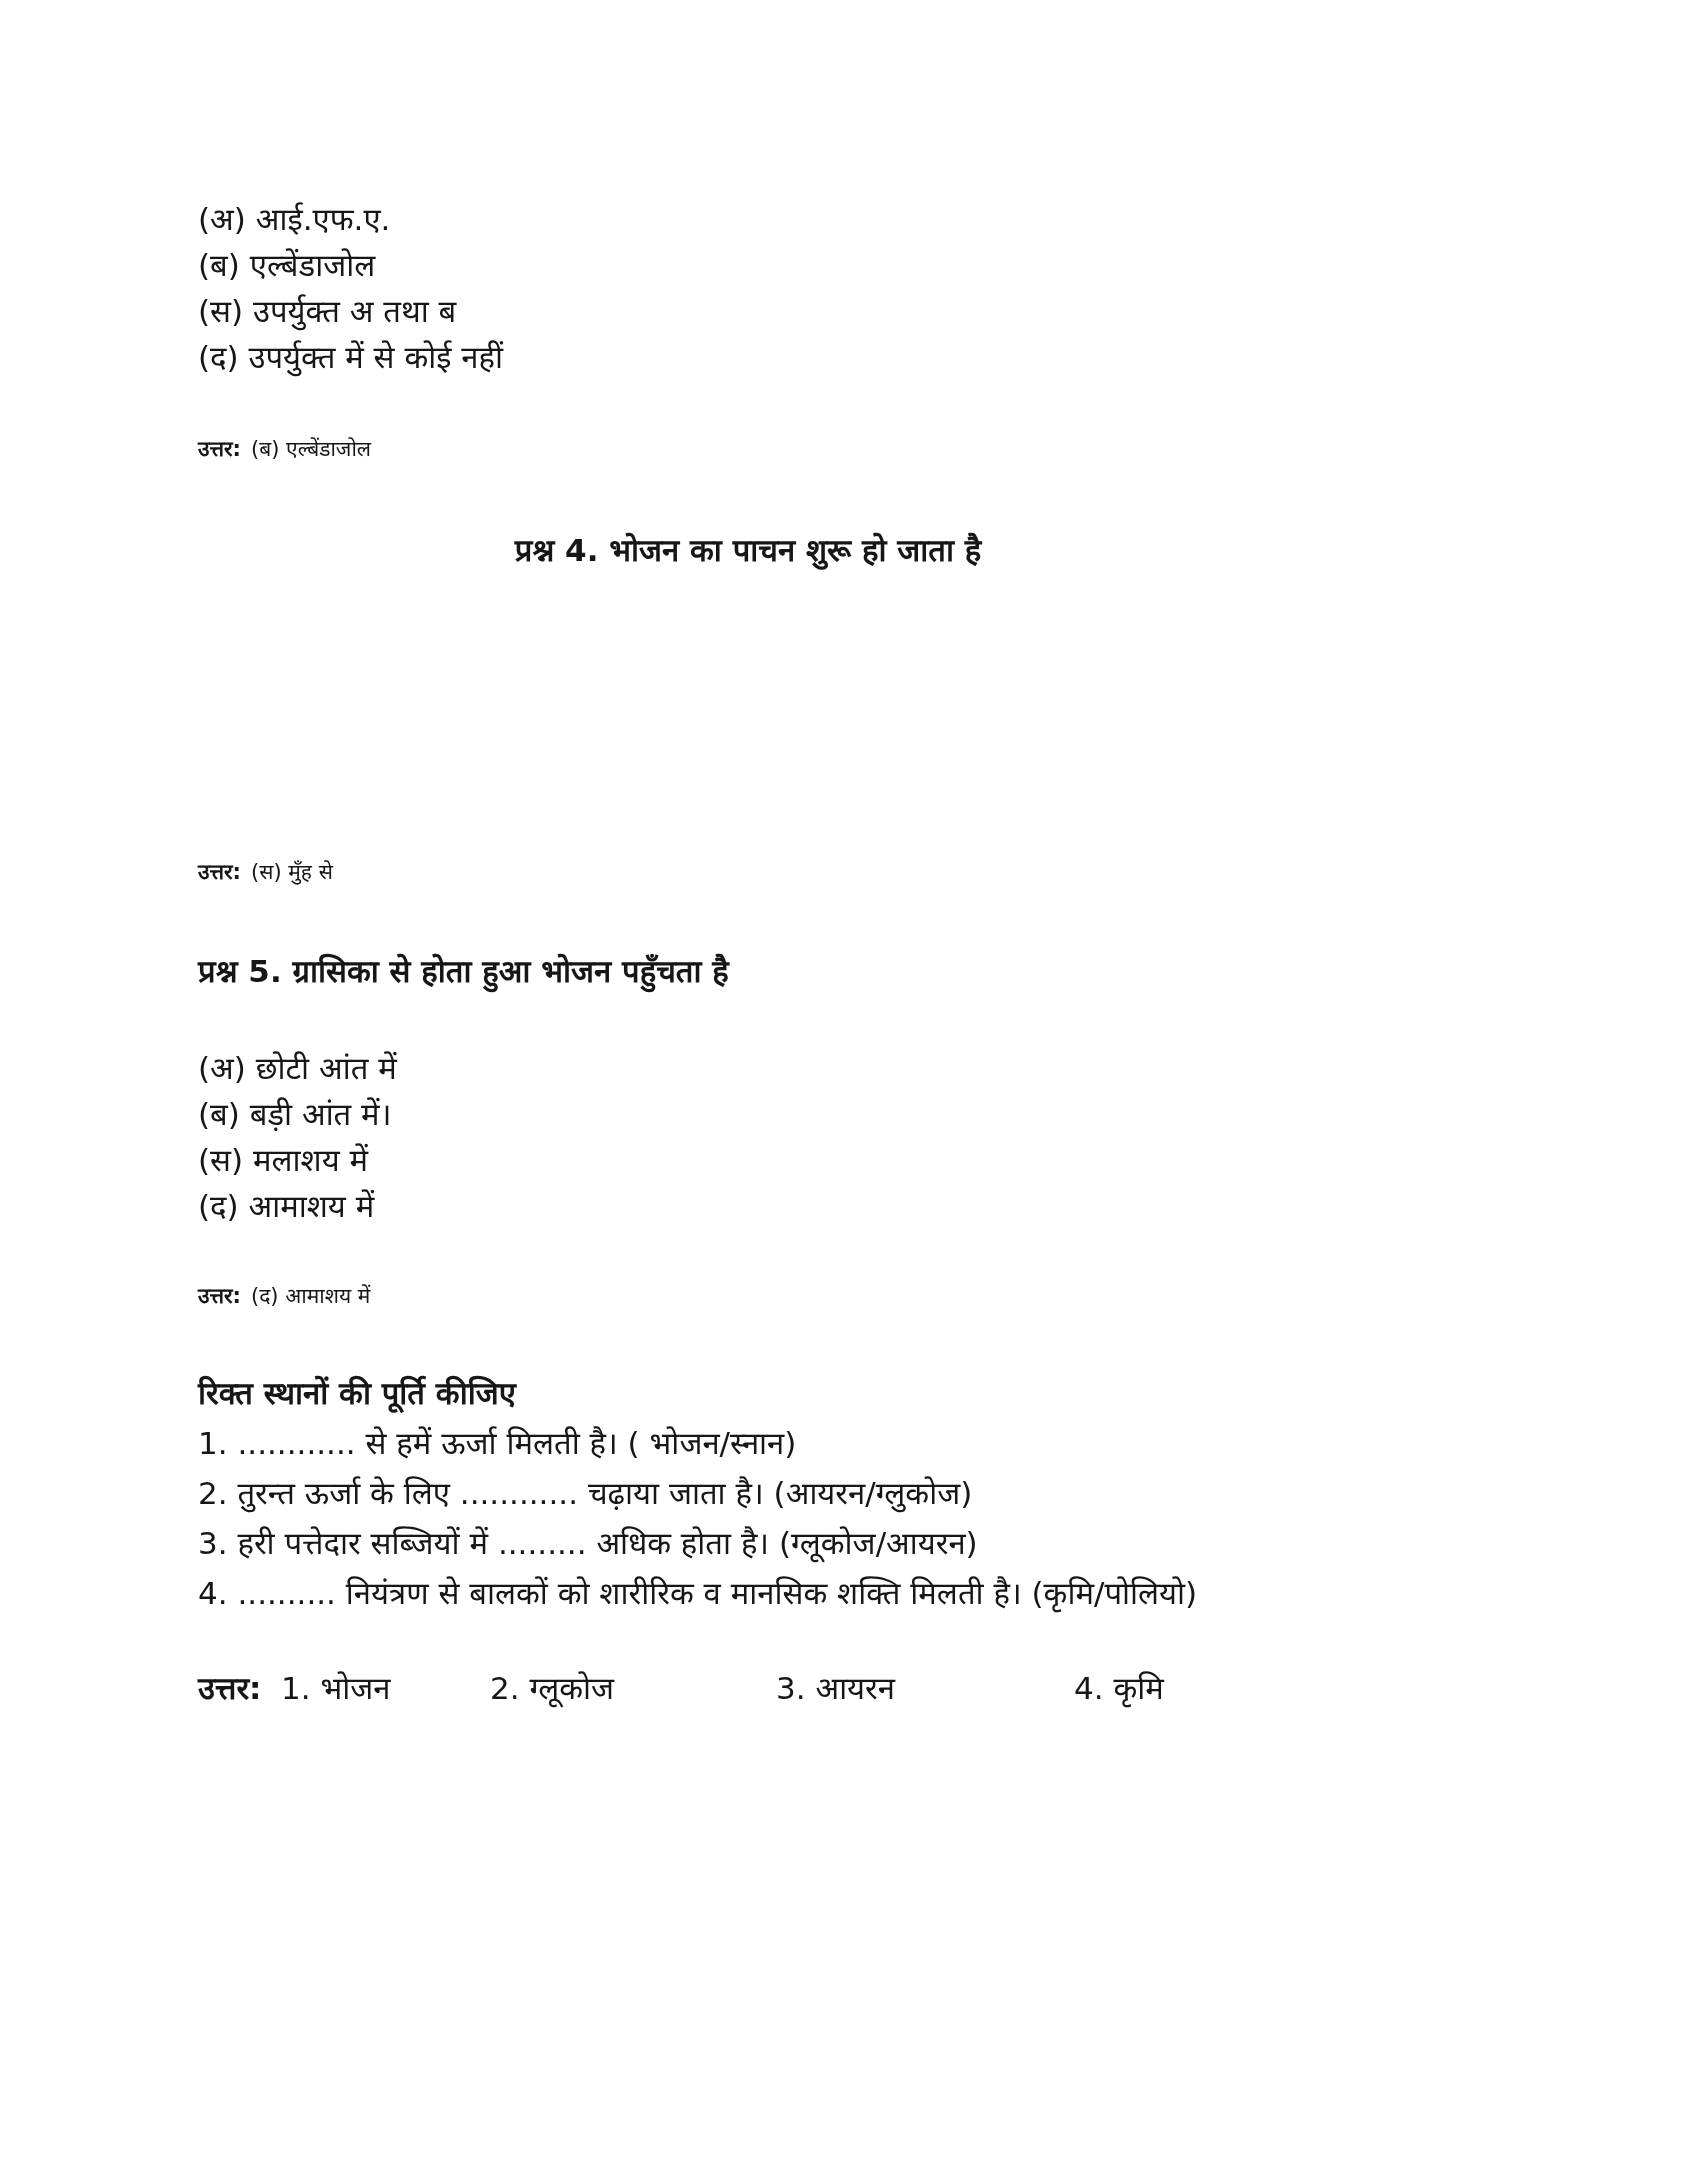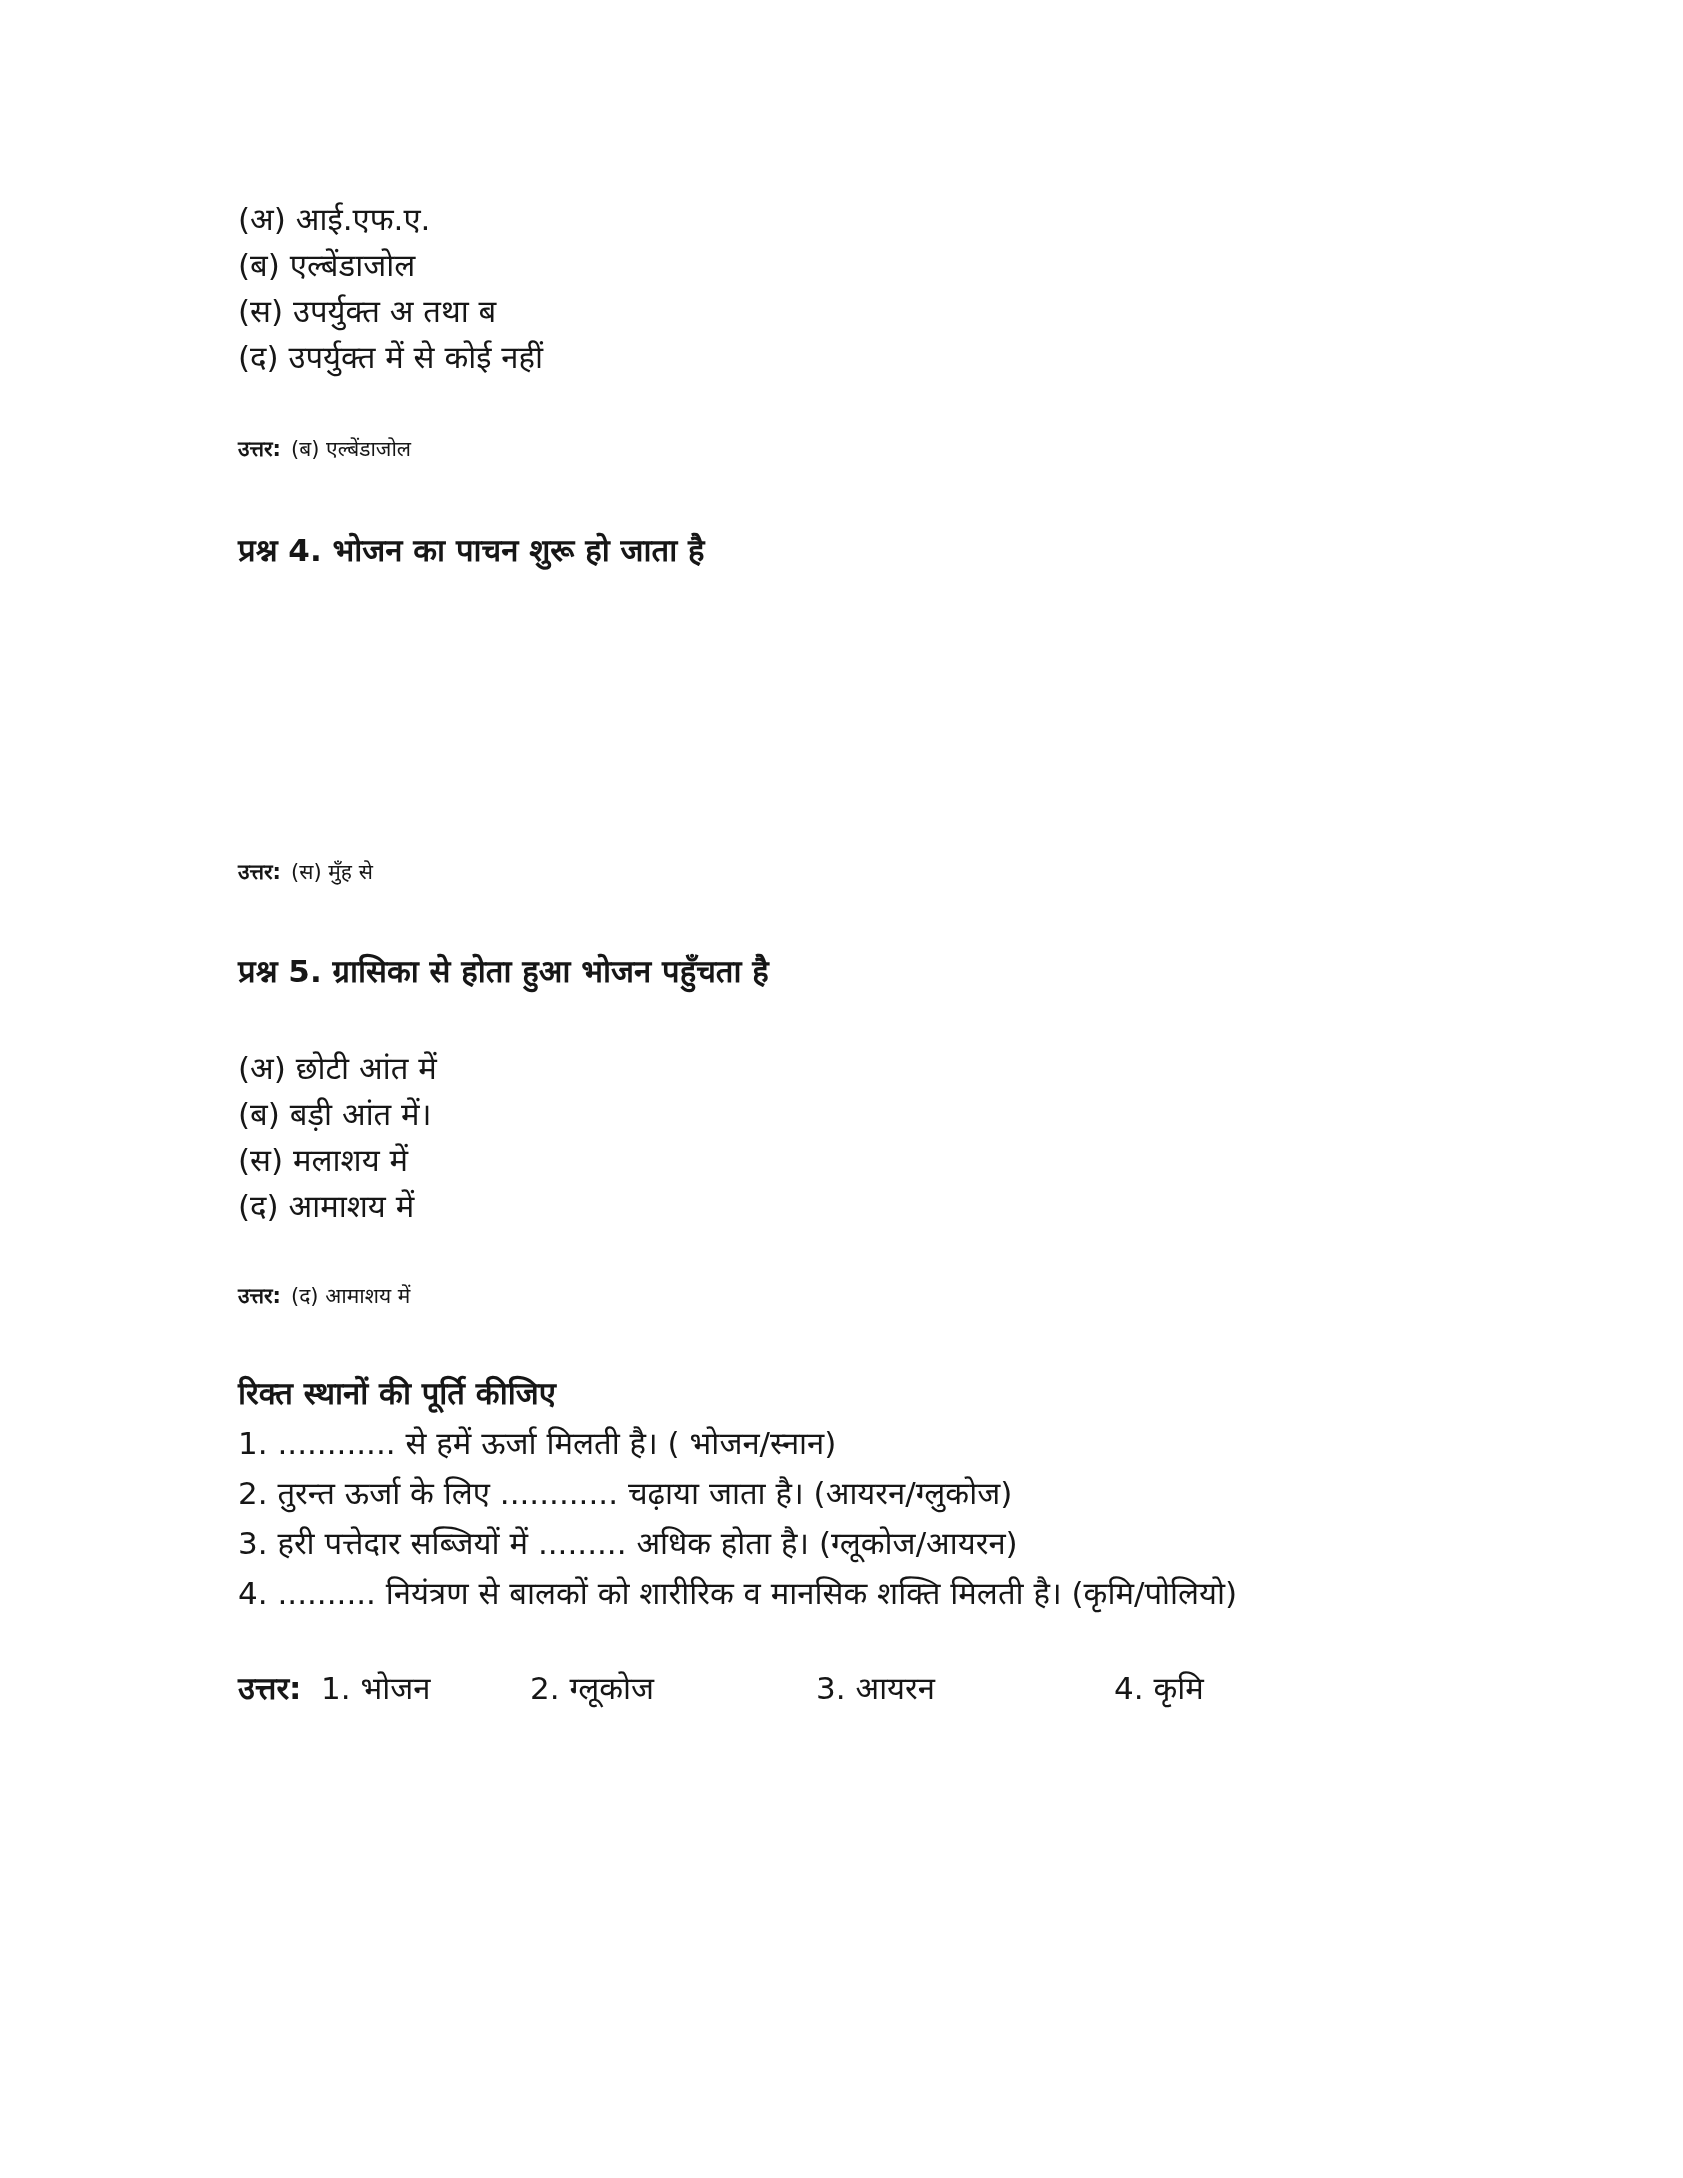--- a/index.html
+++ b/index.html
@@ -8,21 +8,20 @@
     background: #ffffff;
   }
   .page {
     position: relative;
     width: 1387px;
     height: 2178px;
     background: #ffffff;
     color: #161616;
     font-family: "DejaVu Sans", "Liberation Sans", sans-serif;
     overflow: hidden;
-    margin-left: 40px;
   }
   .block {
     position: absolute;
     left: 198px;
     right: 89px;
   }
   .options {
     font-size: 31px;
     line-height: 46px;
     font-weight: 400;
@@ -72,21 +71,21 @@
     <div>(अ) आई.एफ.ए.</div>
     <div>(ब) एल्बेंडाजोल</div>
     <div>(स) उपर्युक्त अ तथा ब</div>
     <div>(द) उपर्युक्त में से कोई नहीं</div>
   </div>
 
   <div class="block answer-line" style="top:426px;">
     <span class="answer-label">उत्तर:</span><span>(ब) एल्बेंडाजोल</span>
   </div>
 
-  <div class="block q-heading" style="top:527px;">प्रश्न 4. भोजन का पाचन शुरू हो जाता है</div>
+  <div class="block q-heading" style="top:527px;text-align:center;">प्रश्न 4. भोजन का पाचन शुरू हो जाता है</div>
 
 
   <div class="block answer-line" style="top:849px;">
     <span class="answer-label">उत्तर:</span><span>(स) मुँह से</span>
   </div>
 
   <div class="block q-heading" style="top:948px;">प्रश्न 5. ग्रासिका से होता हुआ भोजन पहुँचता है</div>
 
   <div class="block answer-line" style="top:1273px;">
     <span class="answer-label">उत्तर:</span><span>(द) आमाशय में</span>

